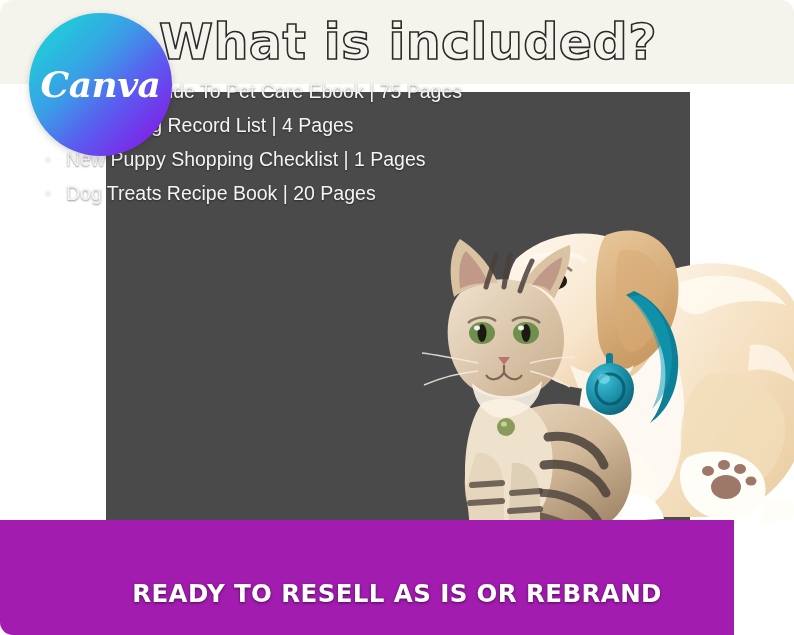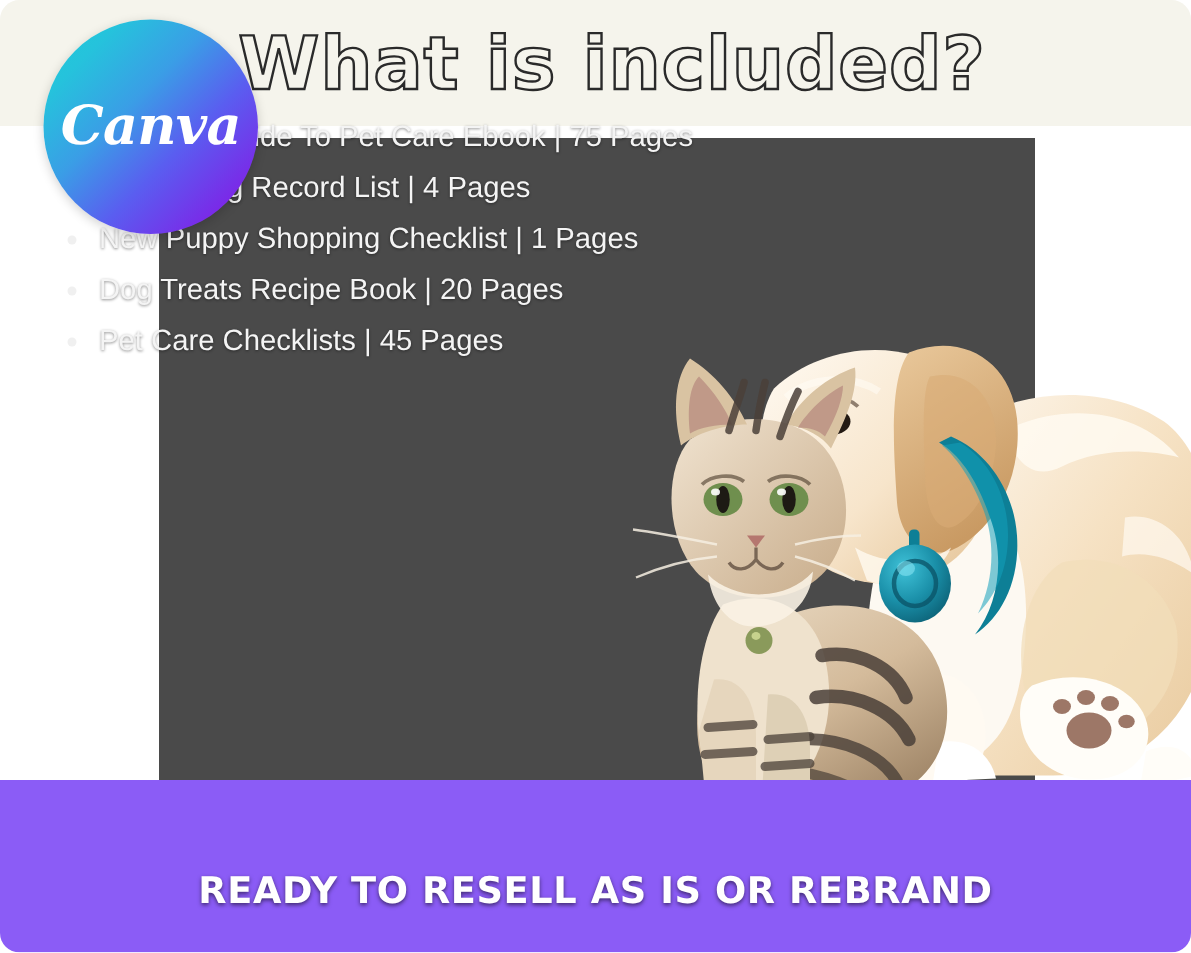--- a/index.html
+++ b/index.html
@@ -93,23 +93,23 @@
     height: 6px;
     border-radius: 50%;
     background: #f0f0f0;
   }
 
   
   .footer-band {
     position: absolute;
     left: 0;
     top: 520px;
-    width: 794px;
+    width: 734px;
     height: 115px;
-    background: #8b5cf6;
+    background: #a21caf;
     z-index: 20;
   }
   .footer-text {
     position: absolute;
     left: 0;
     top: 0;
     width: 794px;
     height: 115px;
     display: flex;
     align-items: center;
@@ -336,21 +336,20 @@
         <ellipse cx="84" cy="229" rx="3" ry="2.6" fill="#d4e09a" opacity=".8"></ellipse>
       </g>
     </svg>
   </div>
 
   <ul class="bullet-list">
     <li class="bullet-item">Ultimate Guide To Pet Care Ebook | 75 Pages</li>
     <li class="bullet-item">Vet Visiting Record List | 4 Pages</li>
     <li class="bullet-item">New Puppy Shopping Checklist | 1 Pages</li>
     <li class="bullet-item">Dog Treats Recipe Book | 20 Pages</li>
-    <li class="bullet-item">Pet Care Checklists | 45 Pages</li>
   </ul>
 
   <div class="footer-band">
     <div class="footer-text">READY TO RESELL AS IS OR REBRAND</div>
   </div>
 
   <div class="canva-logo">
     <div class="canva-circle"></div>
     <div class="canva-word">Canva</div>
   </div>

